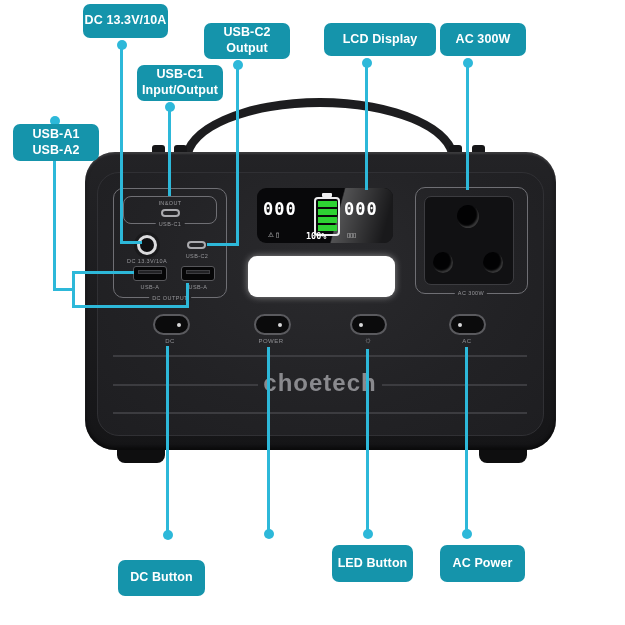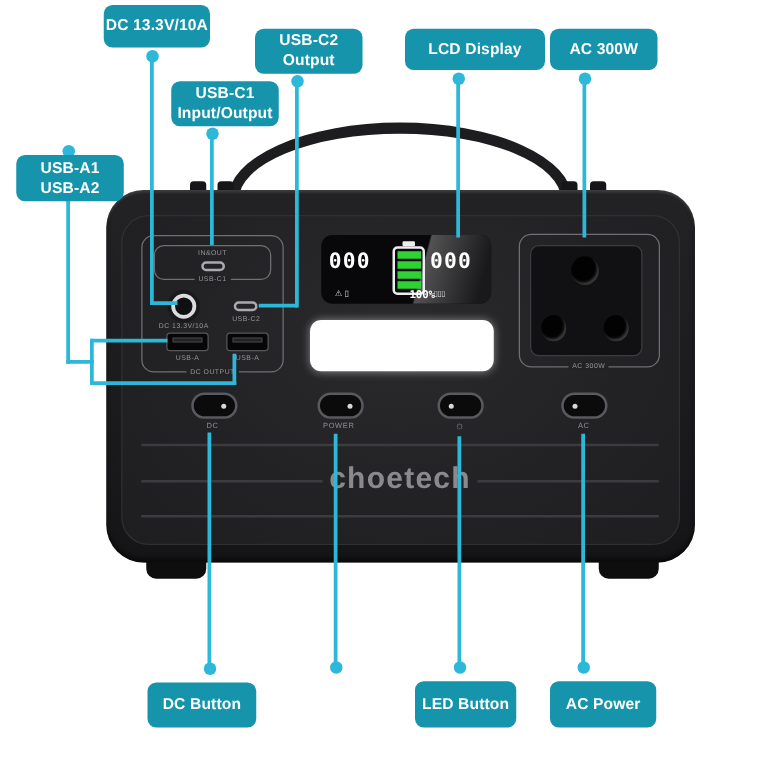--- a/index.html
+++ b/index.html
@@ -113,21 +113,21 @@
   <div class="lcdlabel" style="left:269px;top:225px;">WATTS</div>
   <div class="abs" style="left:268px;top:231px;font-size:6.5px;color:#dededf;z-index:4;">⚠ ▯</div>
 
   <div class="batcap"></div>
   <div class="battery">
     <div class="bbar"></div>
     <div class="bbar"></div>
     <div class="bbar"></div>
     <div class="bbar" style="margin-bottom:0;"></div>
   </div>
-  <div class="abs seg" style="left:306px;top:231px;width:42px;text-align:right;font-size:8.5px;z-index:4;">100%</div>
+  <div class="abs seg" style="left:306px;top:231px;width:42px;text-align:left;font-size:8.5px;z-index:4;">100%</div>
 
   <div class="lcdlabel" style="left:345px;top:193px;">OUT</div>
   <div class="abs seg" style="left:344px;top:199px;font-size:17px;letter-spacing:1px;z-index:4;">000</div>
   <div class="lcdlabel" style="left:349px;top:225px;">WATTS</div>
   <div class="abs" style="left:347px;top:231px;font-size:6px;color:#dededf;letter-spacing:-1px;z-index:4;">▯ ▯ ▯</div>
 
   <div class="abs" style="left:248px;top:256px;width:147px;height:41px;background:#ffffff;border-radius:9px;box-shadow:0 0 7px rgba(255,255,255,.45);z-index:3;"></div>
 
   <div class="outline" style="left:415px;top:187px;width:113px;height:107px;"></div>
   <div class="socket"></div>
@@ -199,17 +199,17 @@
   <div class="callout" style="left:13px;top:76px;width:86px;height:37px;margin-top:48px;">USB-A1
 USB-A2</div>
   <div class="callout" style="left:83px;top:4px;width:85px;height:34px;">DC 13.3V/10A</div>
   <div class="callout" style="left:137px;top:65px;width:86px;height:36px;">USB-C1
 Input/Output</div>
   <div class="callout" style="left:204px;top:23px;width:86px;height:36px;">USB-C2
 Output</div>
   <div class="callout" style="left:324px;top:23px;width:112px;height:33px;">LCD Display</div>
   <div class="callout" style="left:440px;top:23px;width:86px;height:33px;">AC 300W</div>
 
-  <div class="callout" style="left:118px;top:546px;width:87px;height:36px;">DC Button</div>
+  <div class="callout" style="left:118px;top:560px;width:87px;height:36px;">DC Button</div>
   <div class="callout" style="left:332px;top:545px;width:81px;height:37px;">LED Button</div>
   <div class="callout" style="left:440px;top:545px;width:85px;height:37px;">AC Power</div>
 
 </div>
 
 </body></html>

